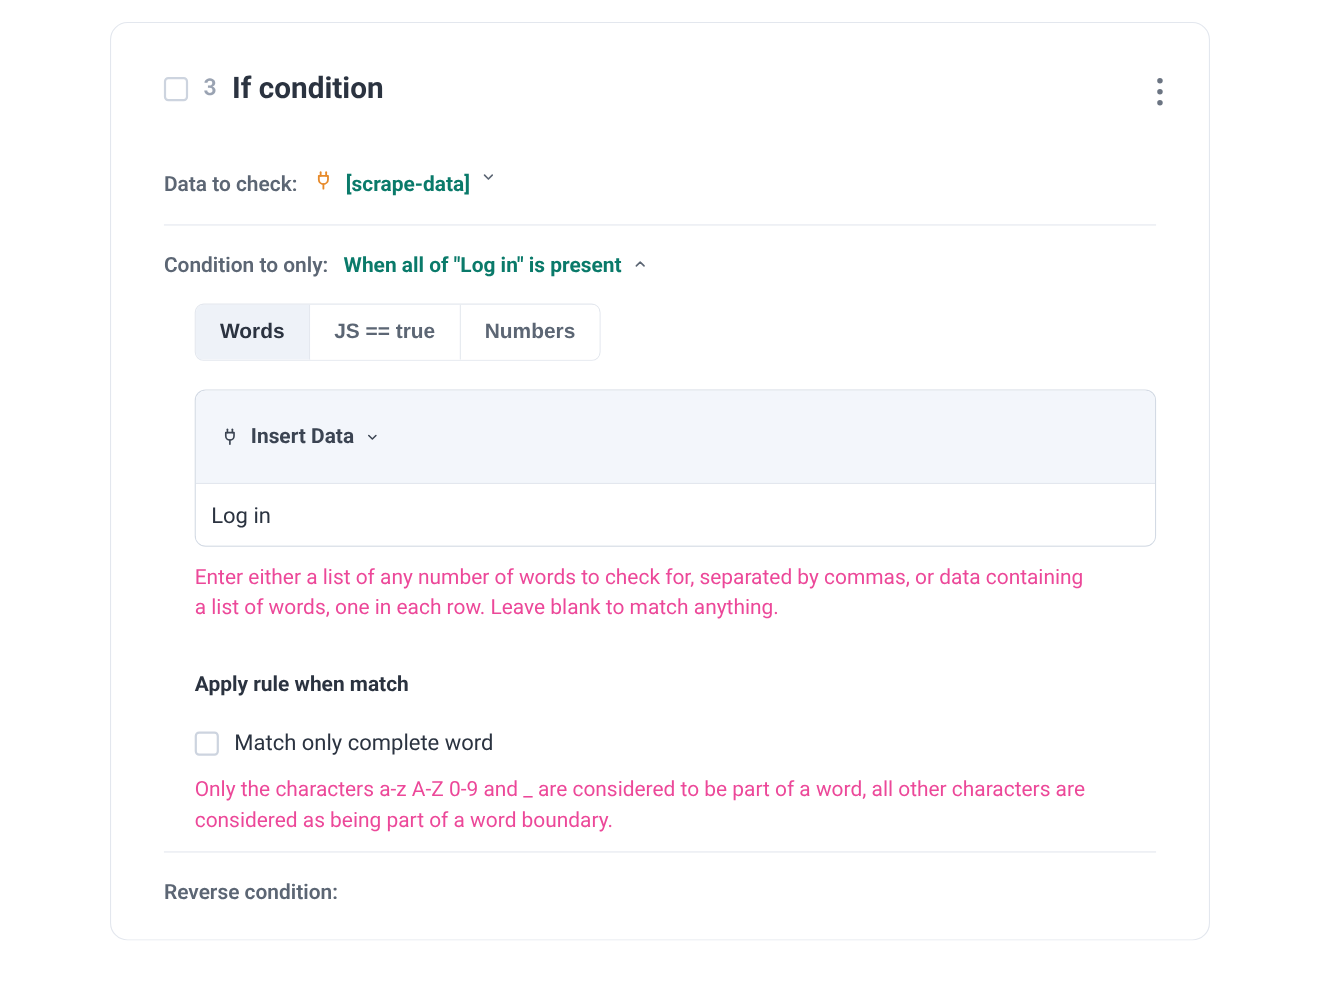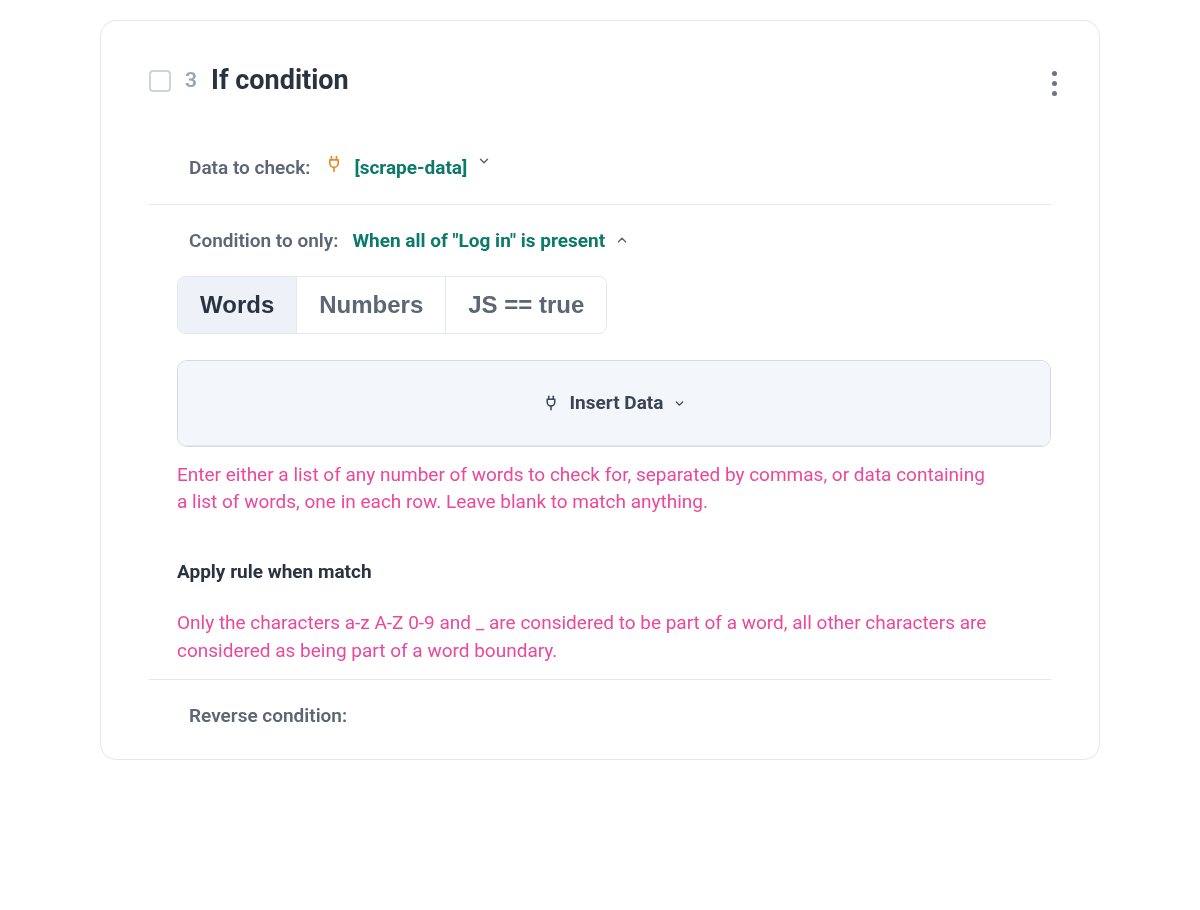--- a/index.html
+++ b/index.html
@@ -64,21 +64,20 @@
   }
   .hr {
     border: none;
     border-top: 1px solid #e3e7ee;
     margin: 0 0 22px 0;
   }
   .label {
     color: #5c6674;
     font-weight: 600;
     font-size: 19px;
-    margin-left: 40px;
   }
   .teal {
     color: #0a7a6a;
     font-weight: 700;
     font-size: 19px;
   }
   .plug-icon {
     display: inline-flex;
     vertical-align: middle;
   }
@@ -103,21 +102,21 @@
   }
   .seg {
     display: inline-flex;
     border: 1px solid #e3e7ee;
     border-radius: 8px;
     overflow: hidden;
     margin-bottom: 26px;
   }
   .seg-btn {
     padding: 14px 22px;
-    font-size: 24px;
+    font-size: 19px;
     font-weight: 600;
     color: #5c6674;
     background: #fff;
     border: none;
     cursor: pointer;
     border-right: 1px solid #e3e7ee;
   }
   .seg-btn:last-child { border-right: none; }
   .seg-btn.active {
     background: #eef2f8;
@@ -127,21 +126,21 @@
   .input-box {
     border: 1px solid #d3dae4;
     border-radius: 10px;
     overflow: hidden;
     margin-bottom: 14px;
   }
   .input-toolbar {
     background: #f3f6fb;
     border-bottom: 1px solid #e3e7ee;
     display: flex;
-    justify-content: center;
+    justify-content: flex-start;
     padding: 28px 22px;
   }
   .insert-data {
     display: inline-flex;
     align-items: center;
     gap: 10px;
     color: #3b4452;
     font-weight: 700;
     font-size: 19px;
     cursor: pointer;
@@ -158,21 +157,21 @@
   .help {
     color: #ec4899;
     font-size: 19px;
     margin-bottom: 42px;
     max-width: 820px;
   }
   .sub-label {
     font-weight: 700;
     color: #2b3340;
     font-size: 19px;
-    margin-bottom: 24px;
+    margin-bottom: 0;
   }
   .check-row {
     display: flex;
     align-items: center;
     gap: 14px;
     margin-bottom: 14px;
     margin-top: 26px;
   }
   .chev svg, .plug-icon svg { display: block; }
 </style>
@@ -225,22 +224,22 @@
           </svg>
       </span>
     </span>
   </div>
 
   <div class="panel">
 
     
     <div class="seg">
       <button class="seg-btn active">Words</button>
+      <button class="seg-btn">JS == true</button>
       <button class="seg-btn">Numbers</button>
-      <button class="seg-btn">JS == true</button>
     </div>
 
     
     <div class="input-box">
       <div class="input-toolbar">
         <span class="insert-data">
           <span class="plug-icon">
             <svg width="18" height="18" viewBox="0 0 24 24" fill="none" stroke="#3b4452" stroke-width="2" stroke-linecap="round" stroke-linejoin="round">
               <path d="M9 3v4"></path>
                 <path d="M15 3v4"></path>
@@ -249,28 +248,33 @@
             </svg>
           </span>
           <span>Insert Data</span>
           <span class="chev">
             <svg width="13" height="13" viewBox="0 0 24 24" fill="none" stroke="#3b4452" stroke-width="2.5" stroke-linecap="round" stroke-linejoin="round">
                 <polyline points="6 9 12 15 18 9"></polyline>
               </svg>
           </span>
         </span>
       </div>
+      <input class="input-field" type="text" value="Log in" style="">
     </div>
 
     <p class="help">Enter either a list of any number of words to check for, separated by commas, or data containing a list of words, one in each row. Leave blank to match anything.</p>
 
     
     <div class="sub-label">Apply rule when match</div>
 
     
+    <div class="check-row">
+      <div class="checkbox"></div>
+      <span style="font-size:20px;color:#2b3340;">Match only complete word</span>
+    </div>
     <p class="help" style="margin-bottom:14px;">Only the characters a-z A-Z 0-9 and _ are considered to be part of a word, all other characters are considered as being part of a word boundary.</p>
 
   </div>
 
   <hr class="hr">
 
   <div class="field-row" style="padding-bottom:0;text-align:center;">
     <span class="label">Reverse condition:</span>
   </div>
 

